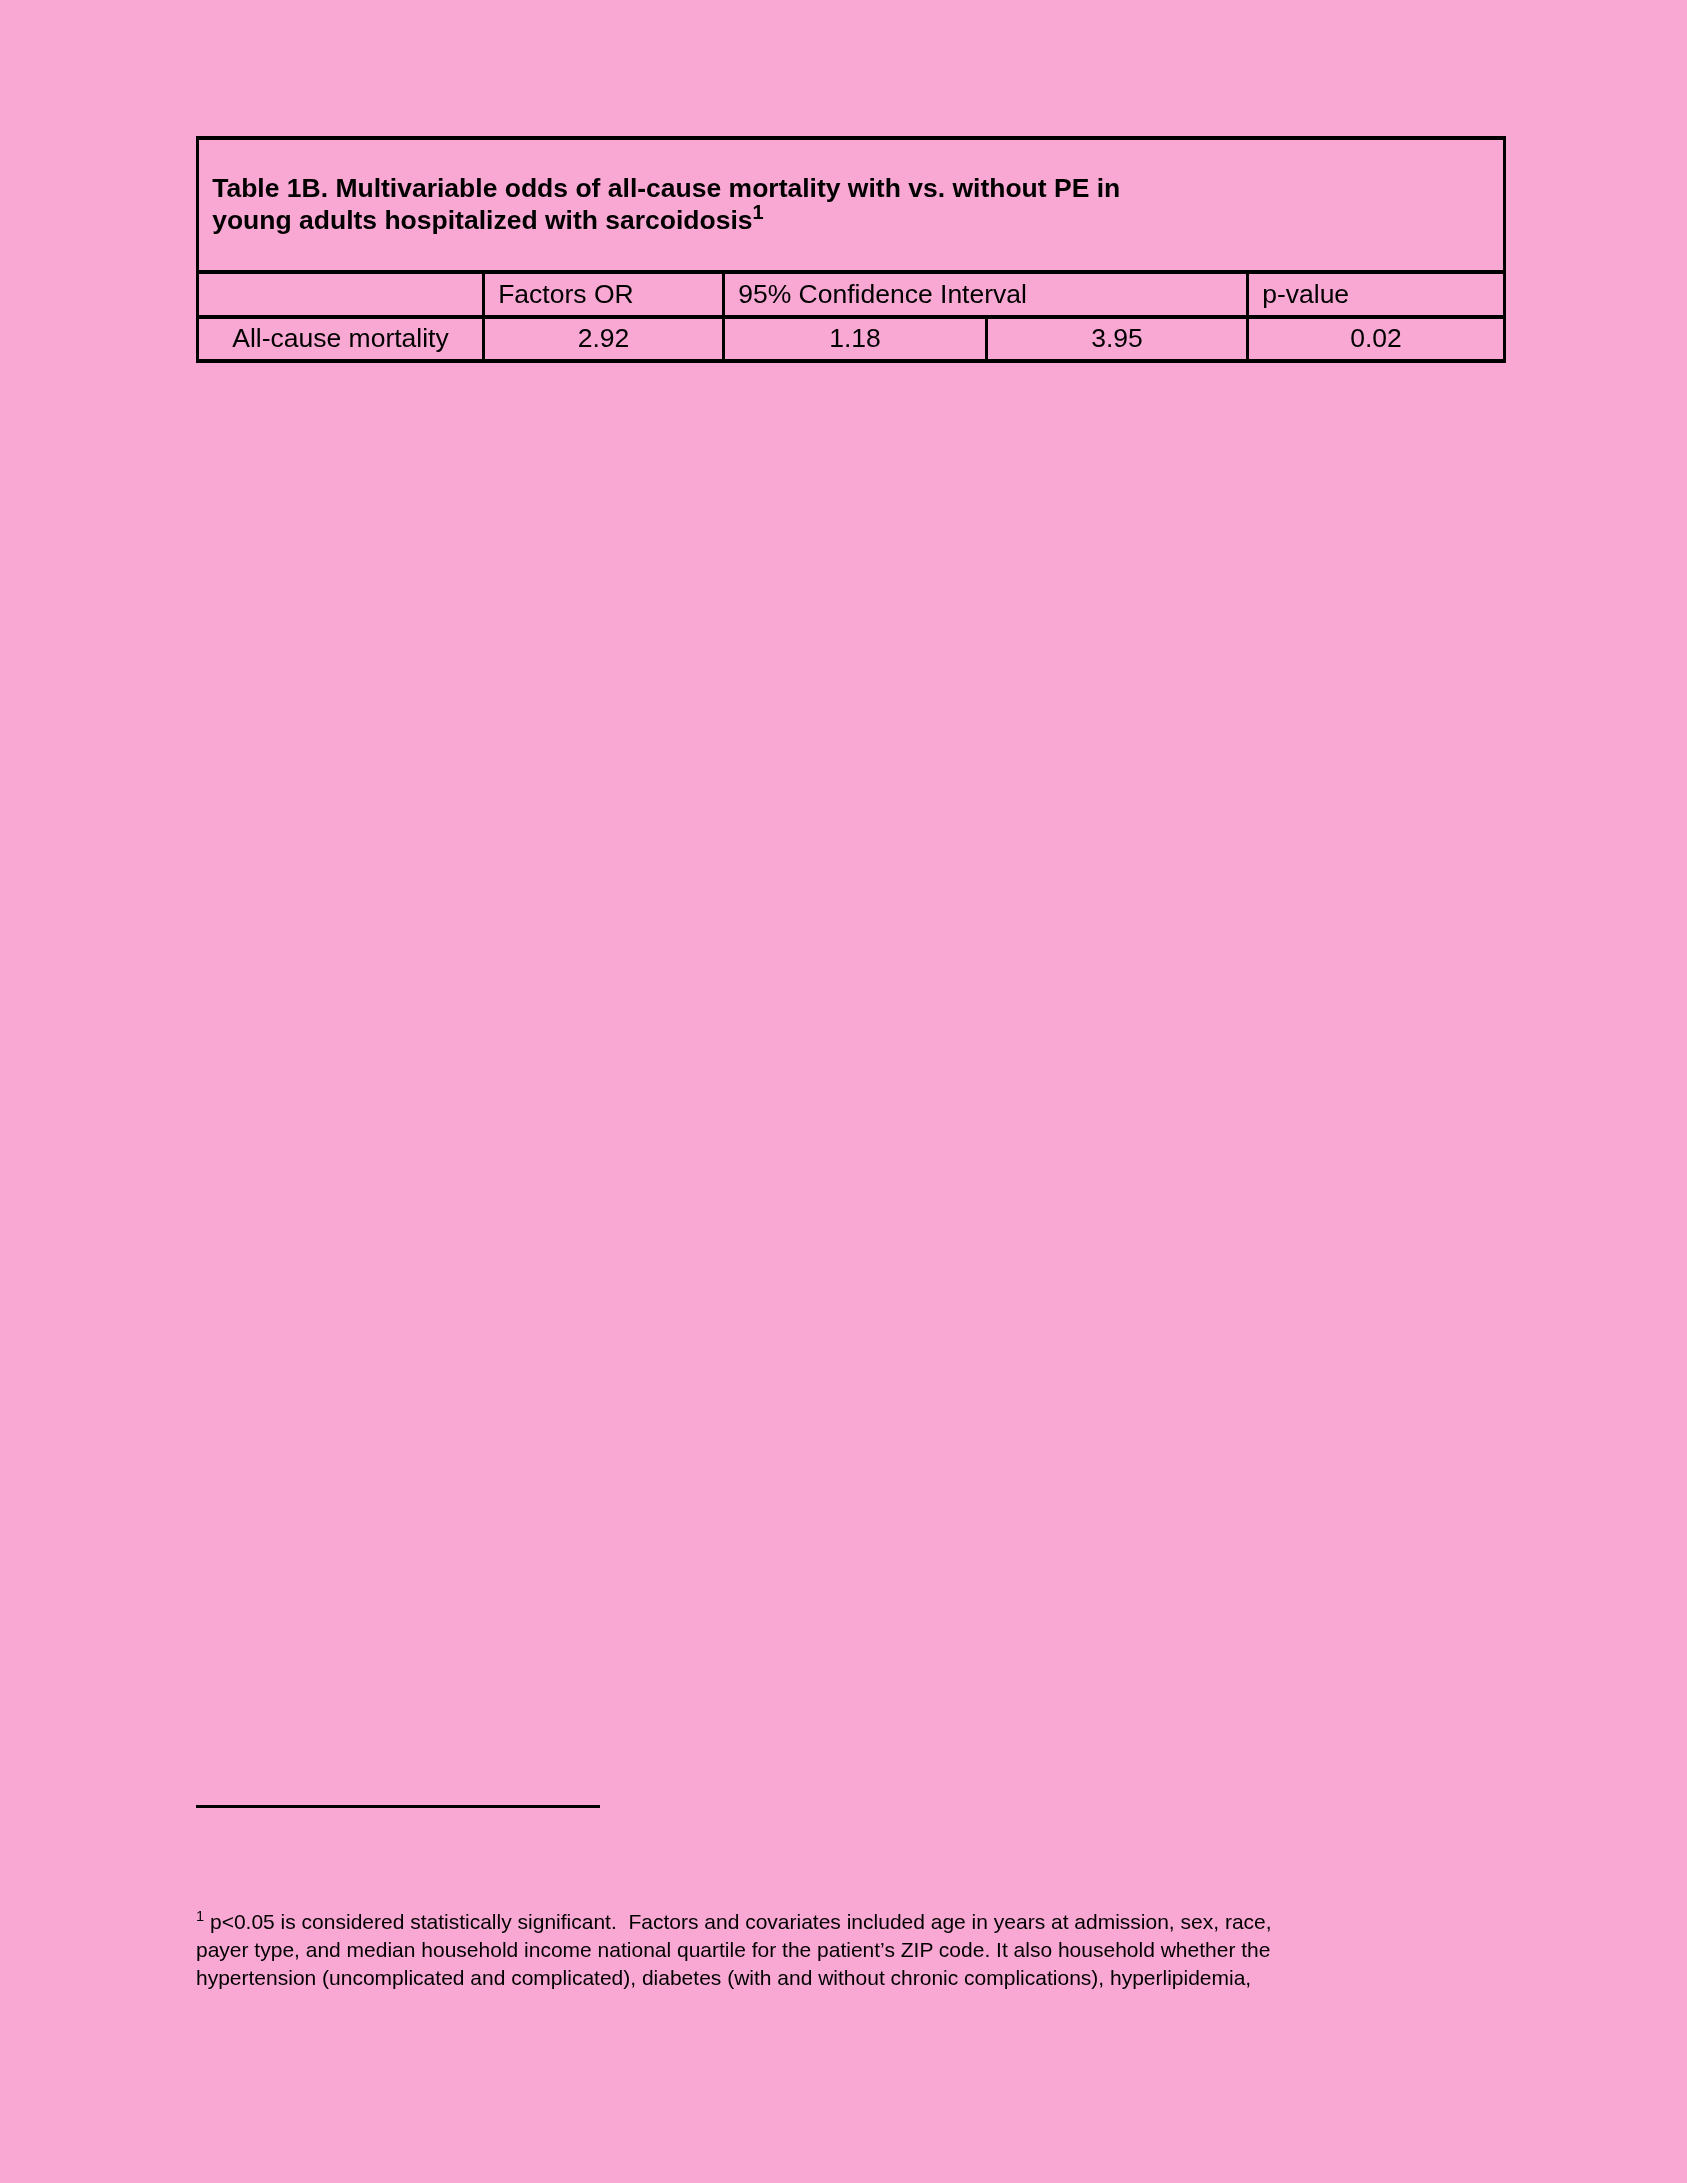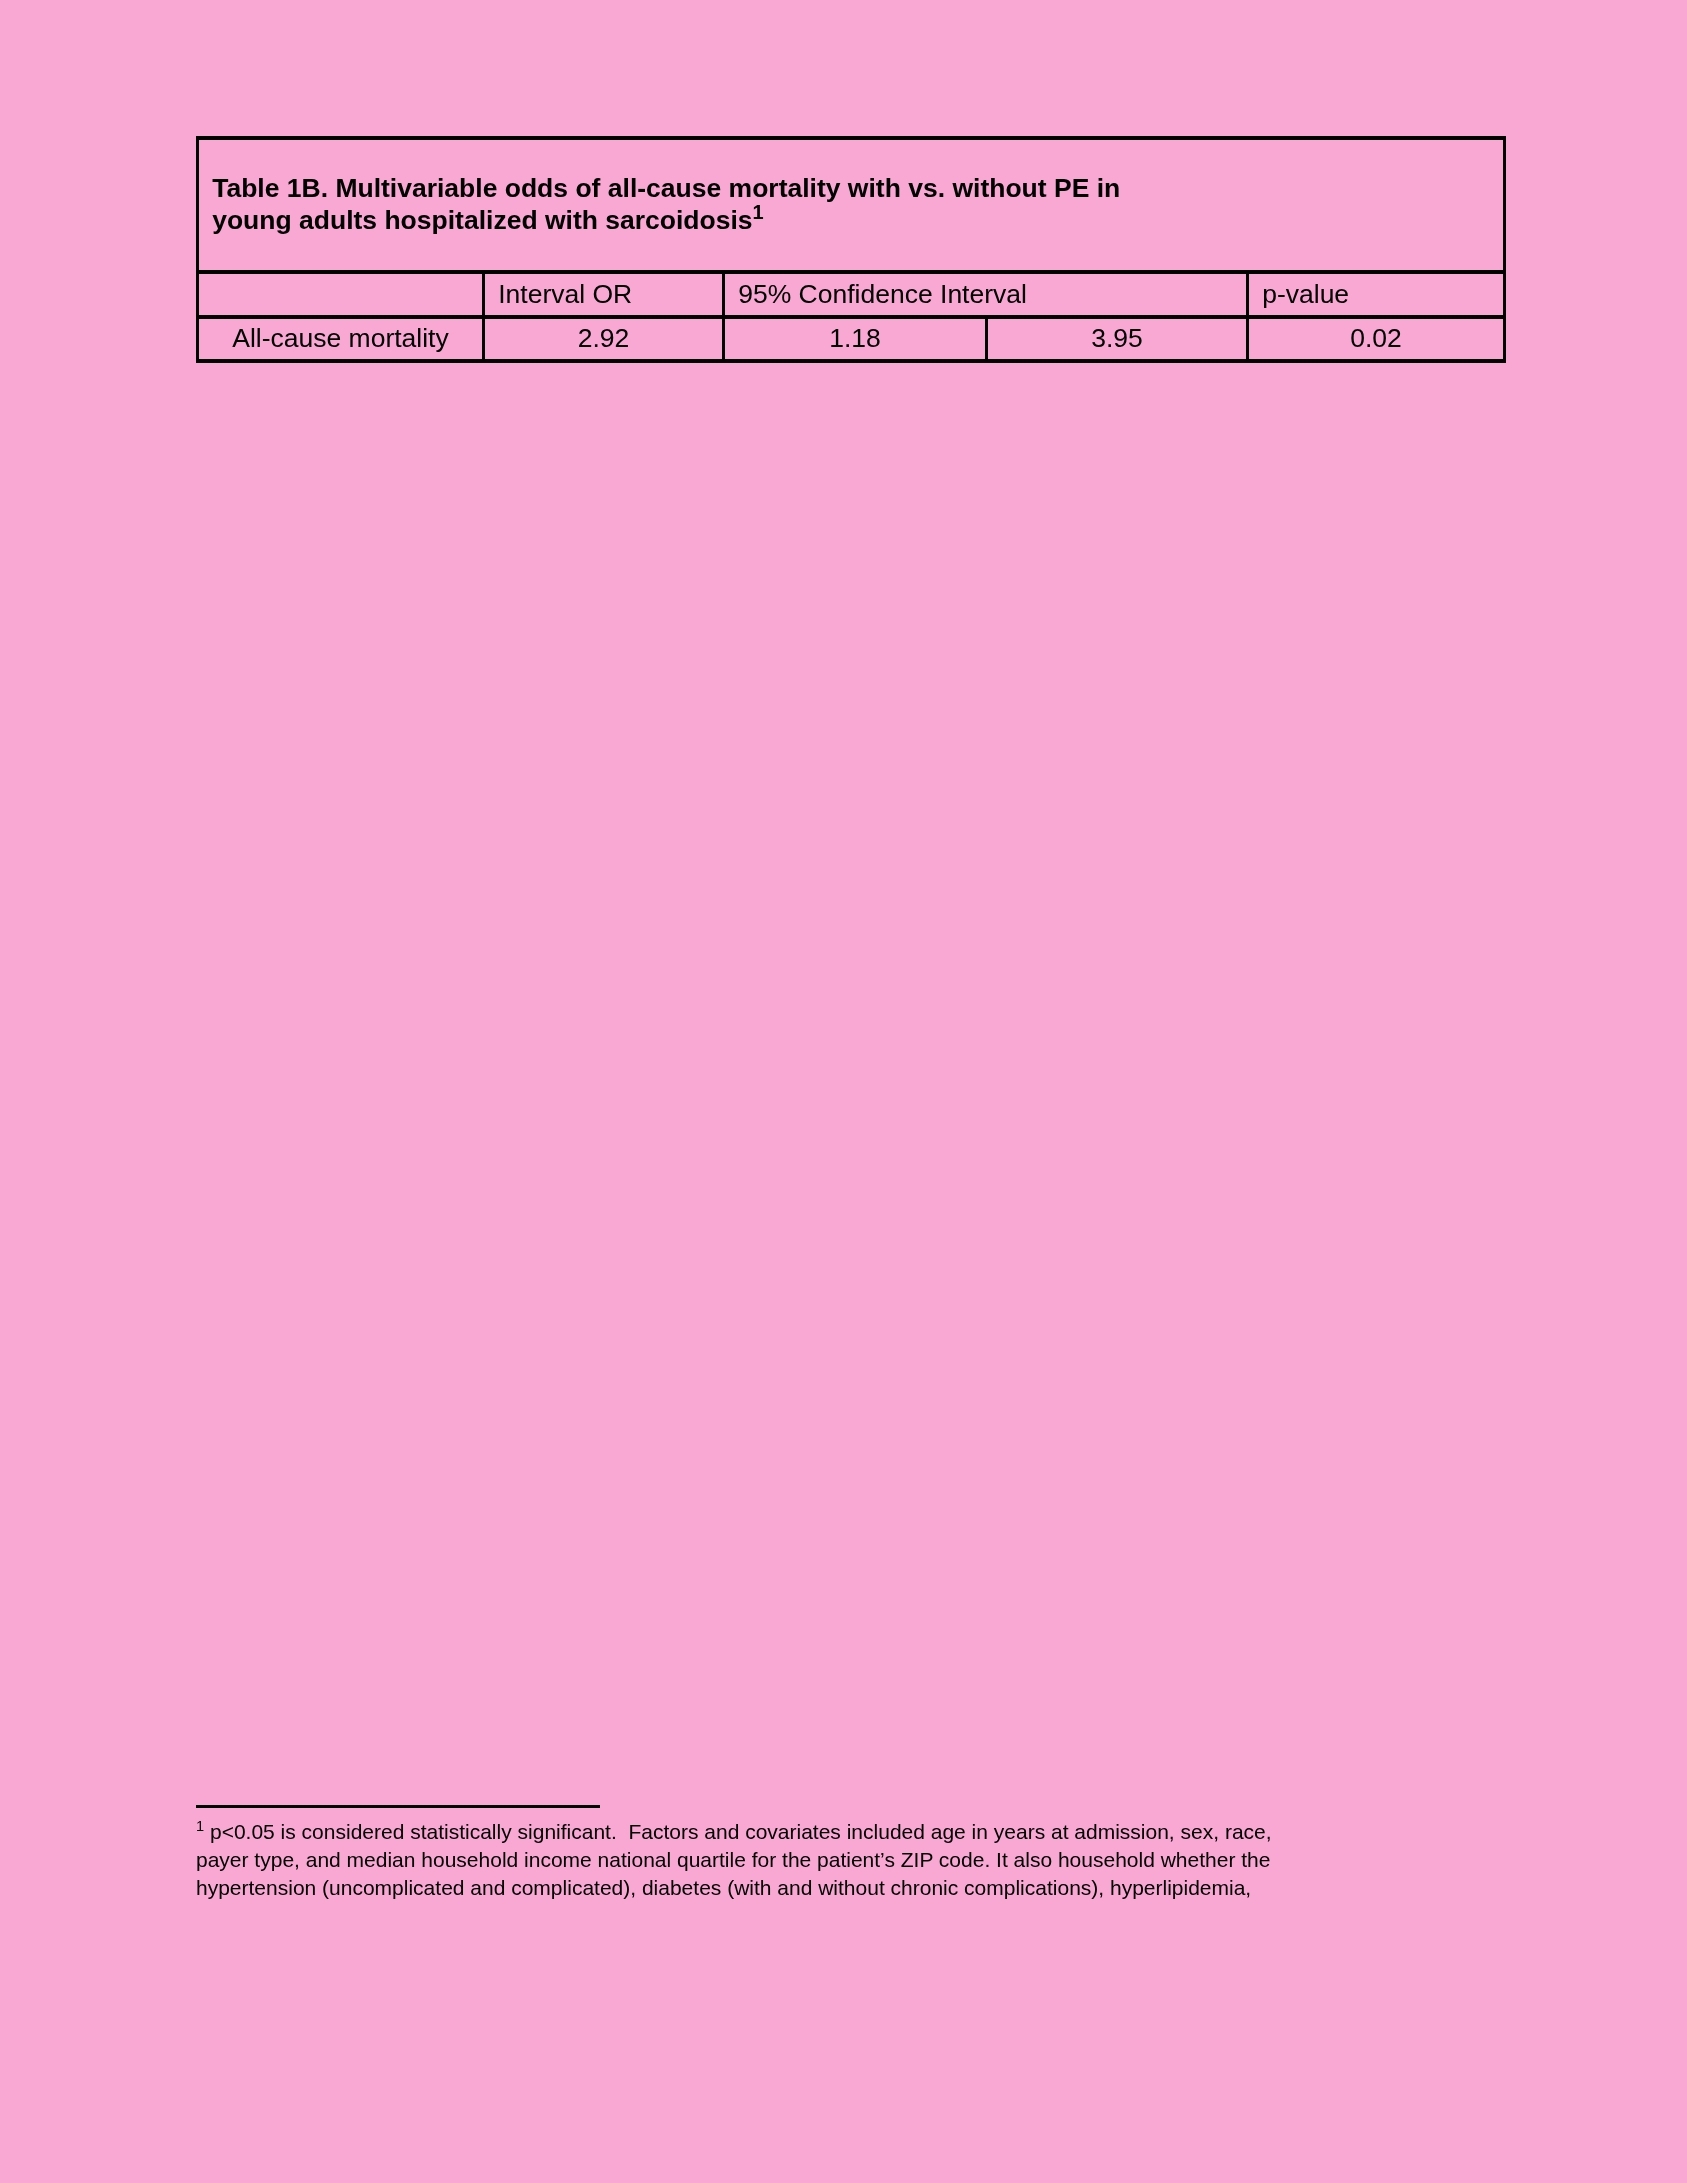--- a/index.html
+++ b/index.html
@@ -52,21 +52,21 @@
     position: absolute;
     left: 196px;
     top: 1805px;
     width: 404px;
     height: 3.3px;
     background: #000000;
   }
   .footnote {
     position: absolute;
     left: 196px;
-    top: 1818px;
+    top: 1908px;
     width: 1294px;
     font-size: 21px;
     color: #000000;
   }
   .footnote-line {
     white-space: nowrap;
     height: 28px;
     line-height: 28px;
   }
   .footnote-marker {
@@ -90,21 +90,21 @@
     </colgroup>
     <tbody>
       <tr class="title-row">
         <td class="title-cell" colspan="5">
           <div class="title-line"><span>Table 1B. Multivariable odds of all-cause mortality with vs. without PE in</span></div>
           <div class="title-line"><span>young adults hospitalized with sarcoidosis</span><sup class="title-sup">1</sup></div>
         </td>
       </tr>
       <tr class="header-row-1">
         <td></td>
-        <td>Interval OR</td>
+        <td>Factors OR</td>
         <td colspan="2">95% Confidence Interval</td>
         <td>p-value</td>
       </tr>
       <tr class="data-row">
         <td>All-cause mortality</td>
         <td>2.92</td>
         <td>1.18</td>
         <td>3.95</td>
         <td>0.02</td>
       </tr>

